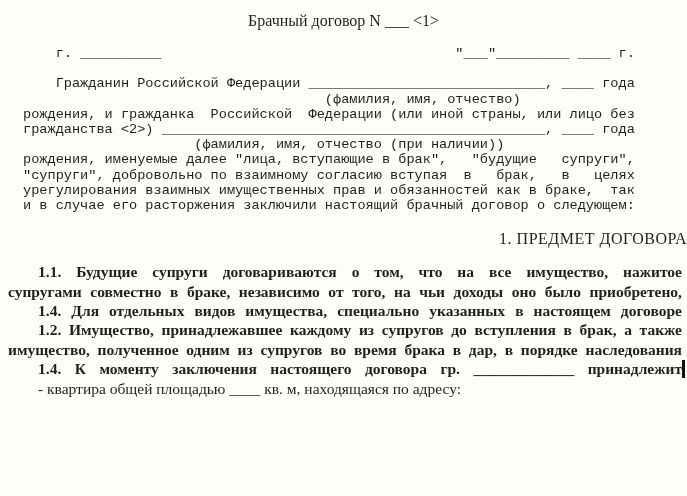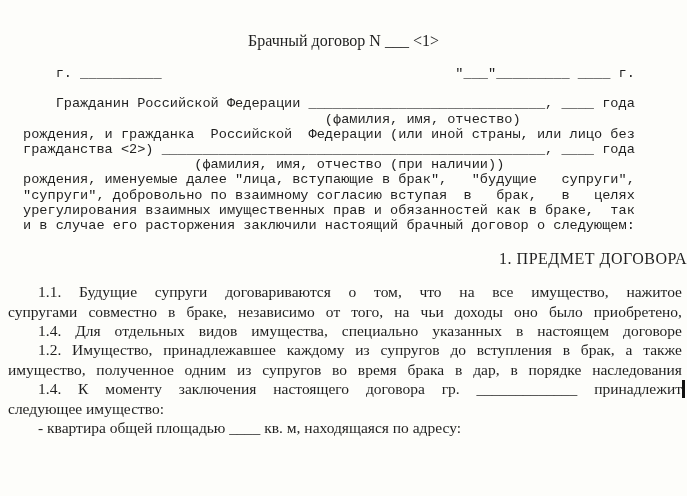--- a/index.html
+++ b/index.html
@@ -4,21 +4,21 @@
 <style>
   html,body{margin:0;padding:0;}
   .page{
     position:relative;
     width:687px;height:496px;
     background:#fdfdfa;
     color:#1f1f1f;
     overflow:hidden;
     font-family:"Liberation Serif",serif;
     box-sizing:border-box;
-    padding-top:32px;
+    padding-top:12px;
   }
   .title-block{text-align:center;font-size:16px;line-height:18px;}
   .mono-block{
     font-family:"Liberation Mono","DejaVu Sans Mono",monospace;
     font-size:13.6px;line-height:15.2px;
     margin:16px 0 0 23px;
     white-space:pre;
   }
   .section-heading{
     text-align:right;
@@ -29,20 +29,21 @@
   .serif-block{
     margin:14px 5px 0 8px;
     font-size:15.5px;
     line-height:19.4px;
   }
   .clause-line{white-space:nowrap;}
   .clause-line.j{
     white-space:normal;
     text-align:justify;
     text-align-last:justify;
+    font-weight:bold;
   }
   .clause-line.first{text-indent:30px;}
   .clause-line.rel{position:relative;}
   .caret{
     position:absolute;
     right:-3px;top:1px;
     width:3px;height:18px;
     background:#101010;
   }
   .clipped-line{white-space:nowrap;text-indent:30px;}
@@ -84,20 +85,19 @@
     <div>
       <div class="clause-line j first">1.2. Имущество, принадлежавшее каждому из супругов до вступления в брак, а также</div>
       <div class="clause-line j">имущество, полученное одним из супругов во время брака в дар, в порядке наследования</div>
     </div>
 
     <div>
       <div class="clause-line j first rel">
         <span>1.4. К моменту заключения настоящего договора гр. _____________ принадлежит</span>
         <span class="caret"></span>
       </div>
-      <div class="clause-line">следующее имущество:</div>
     </div>
 
     <div class="clipped-line">- квартира общей площадью ____ кв. м, находящаяся по адресу:</div>
 
   </div>
 
 </div>
 
 </body></html>

